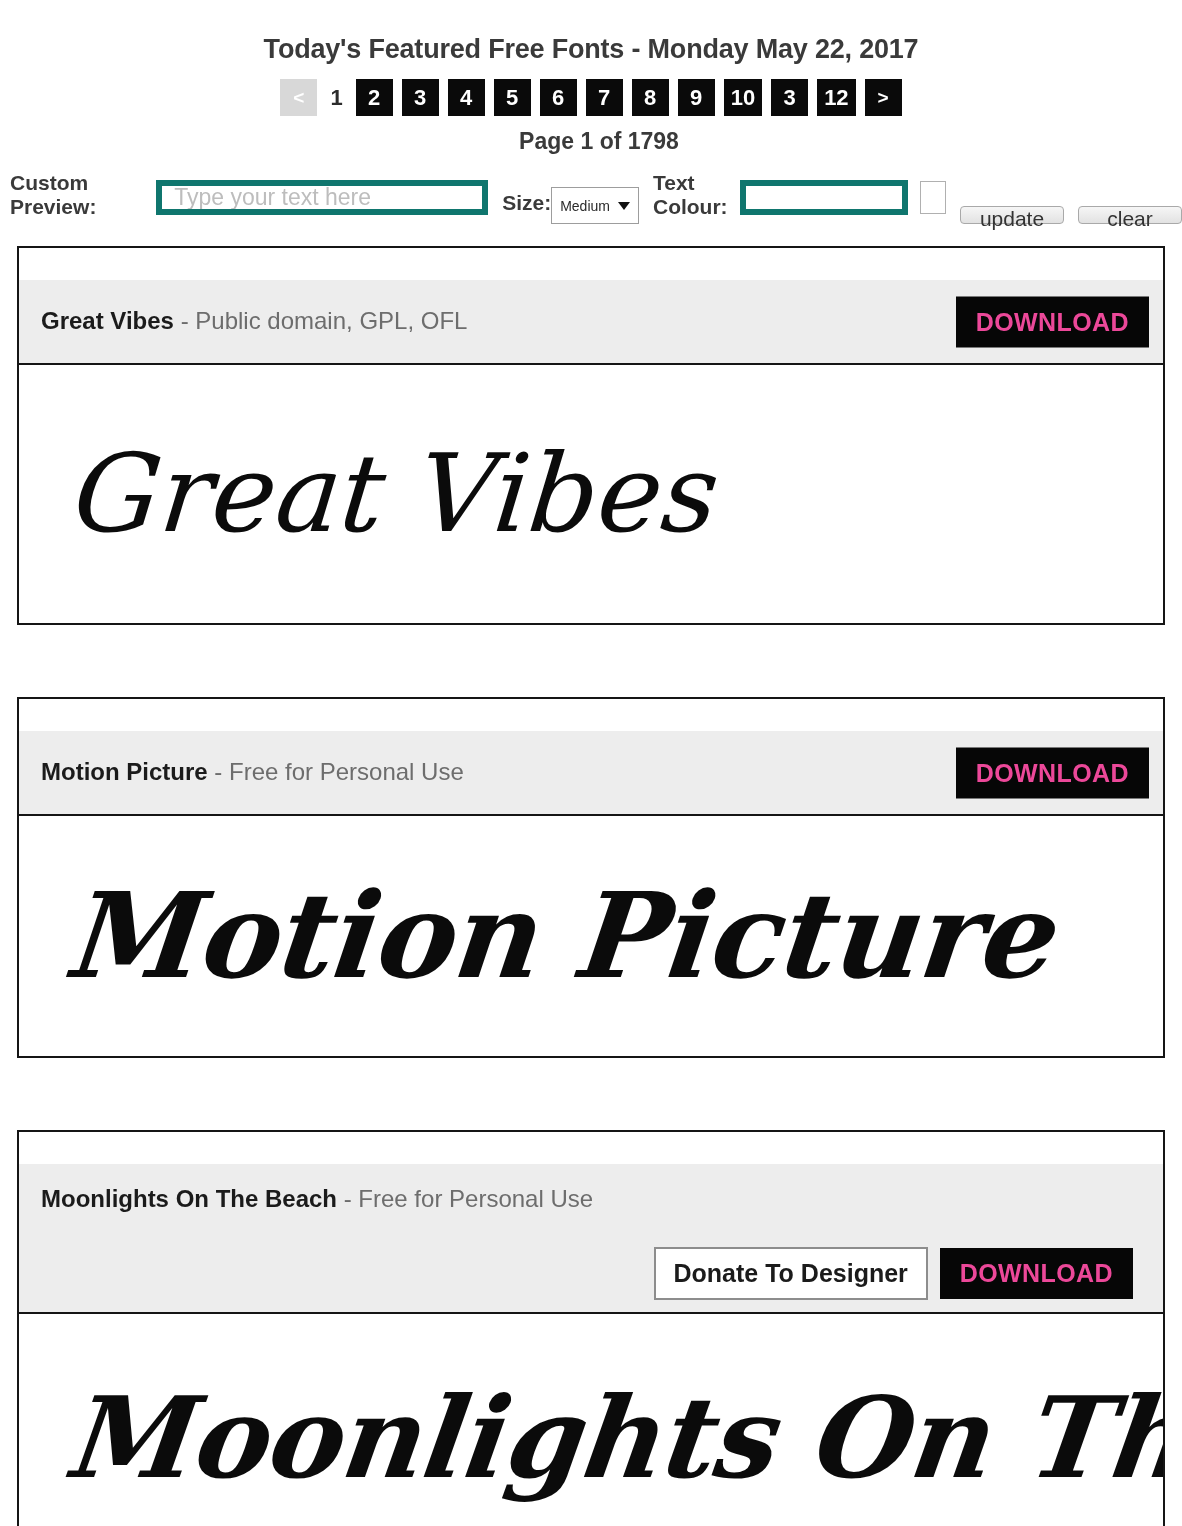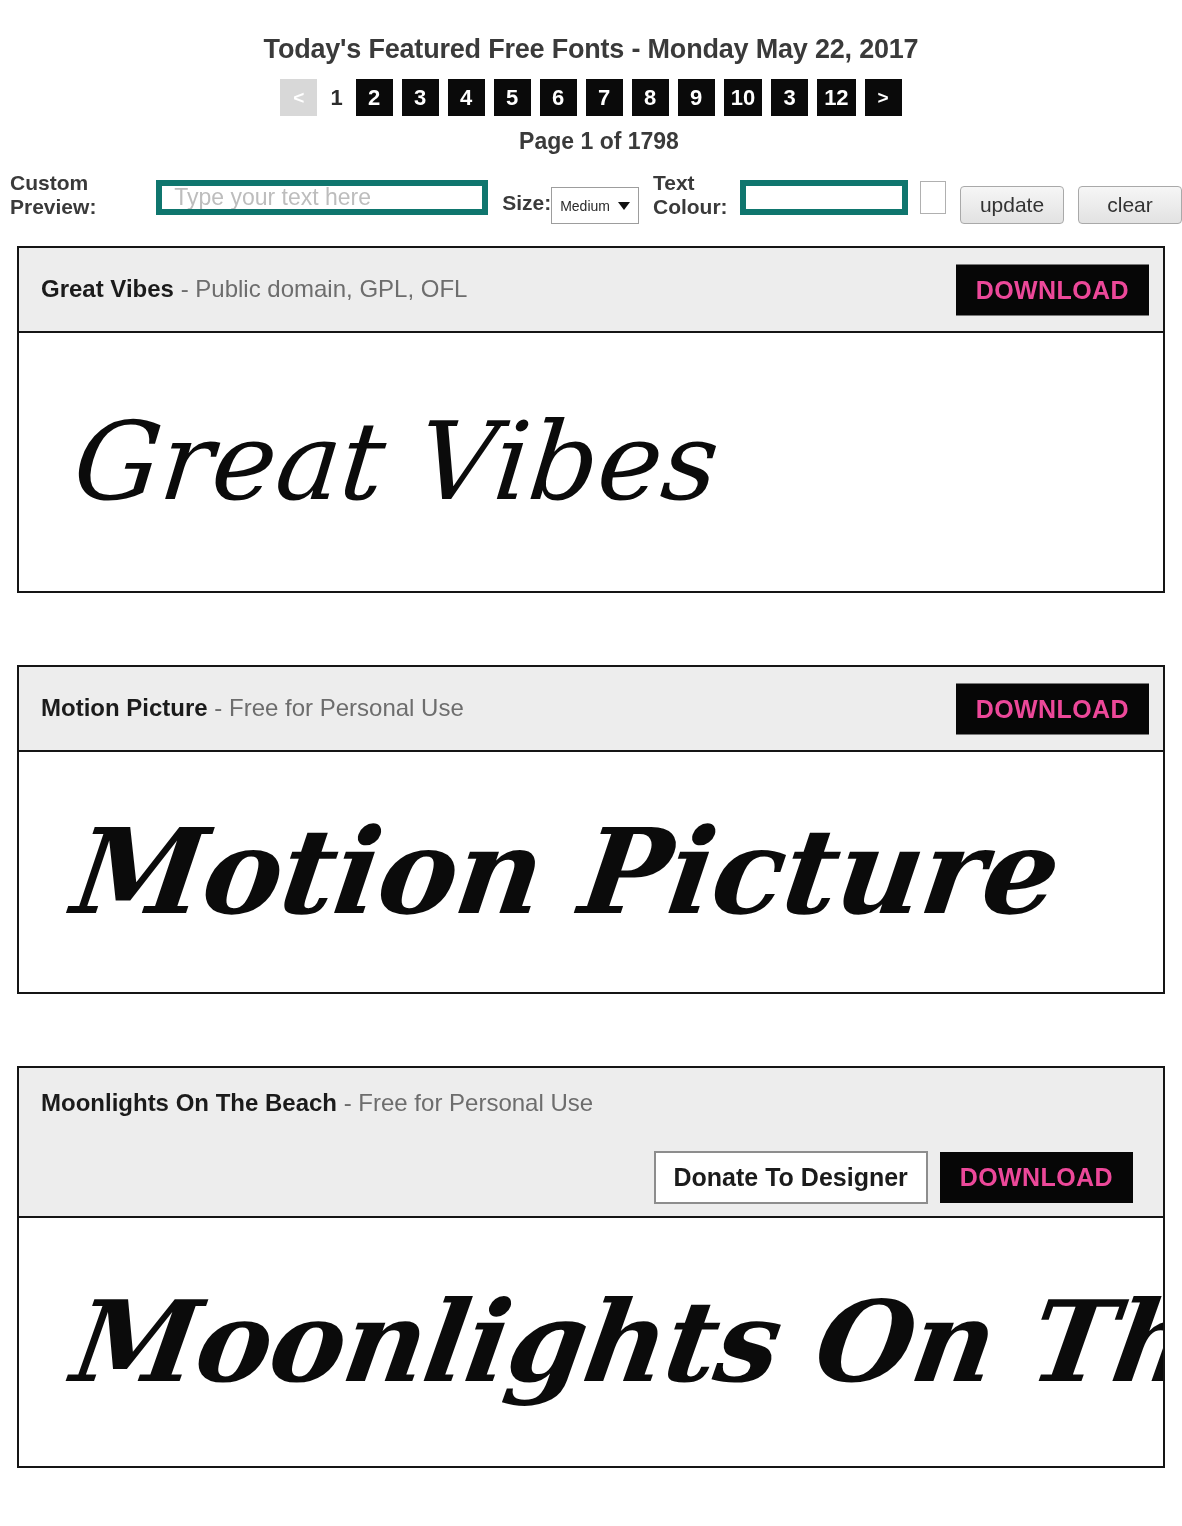--- a/index.html
+++ b/index.html
@@ -143,21 +143,21 @@
   .swatch {
     width: 26px;
     height: 33px;
     box-sizing: border-box;
     border: 1px solid #b0b0b0;
     background: #ffffff;
     cursor: pointer;
   }
   .btn-grey {
     box-sizing: border-box;
-    height: 38px;
+    height: 18px;
     min-width: 104px;
     padding: 0 14px;
     border: 1px solid #a9a9a9;
     border-radius: 4px;
     background: linear-gradient(#f6f6f6, #e2e2e2);
     font-family: "Liberation Sans", sans-serif;
     font-size: 21px;
     color: #333333;
     cursor: pointer;
   }
@@ -169,20 +169,21 @@
     border: 2px solid #151515;
     background: #ffffff;
   }
   .card + .card { margin-top: 72px; }
   .card-head {
     background: #ededed;
     border-bottom: 2px solid #151515;
     padding: 12px 14px 12px 22px;
     position: relative;
     box-sizing: border-box;
+    margin-top: 32px;
   }
   .card-head.single { height: 85px; display: flex; align-items: center; }
   .card-head.stacked { height: 150px; }
   .head-title {
     font-size: 24px;
     line-height: 1.1;
   }
   .font-name { font-weight: bold; color: #1b1b1b; }
   .font-license { color: #6d6d6d; font-weight: normal; }
   .head-actions {

